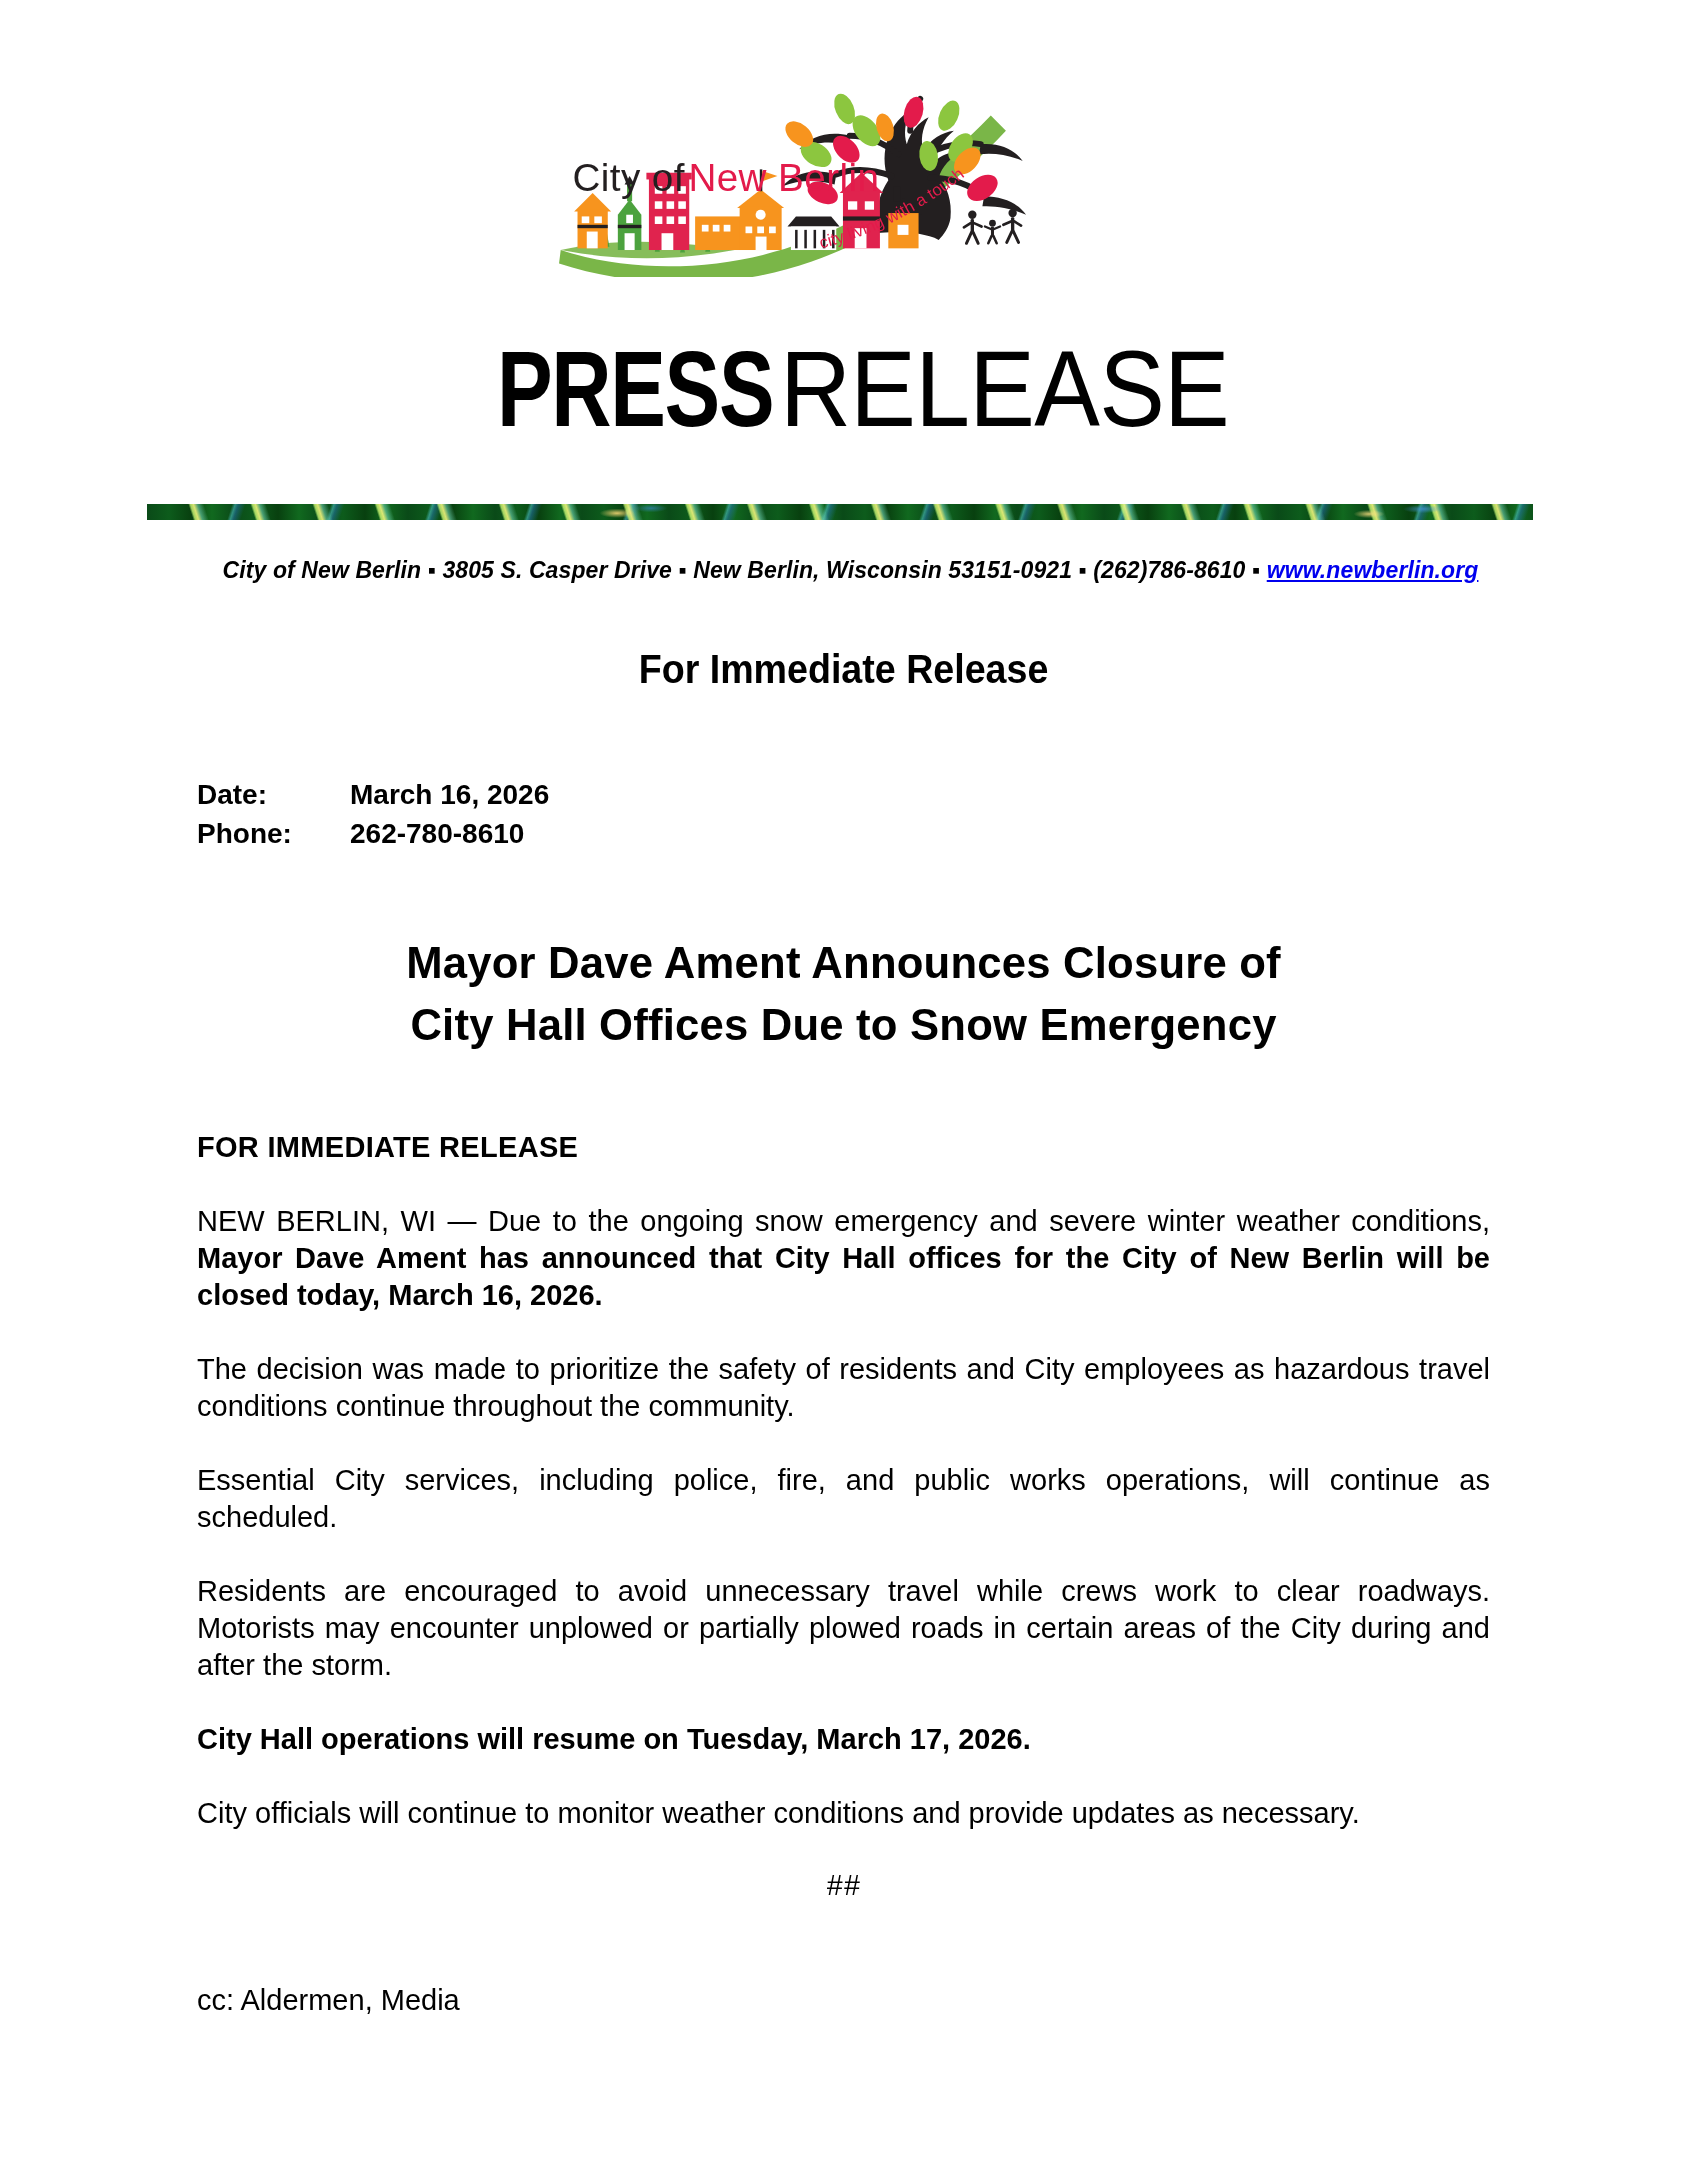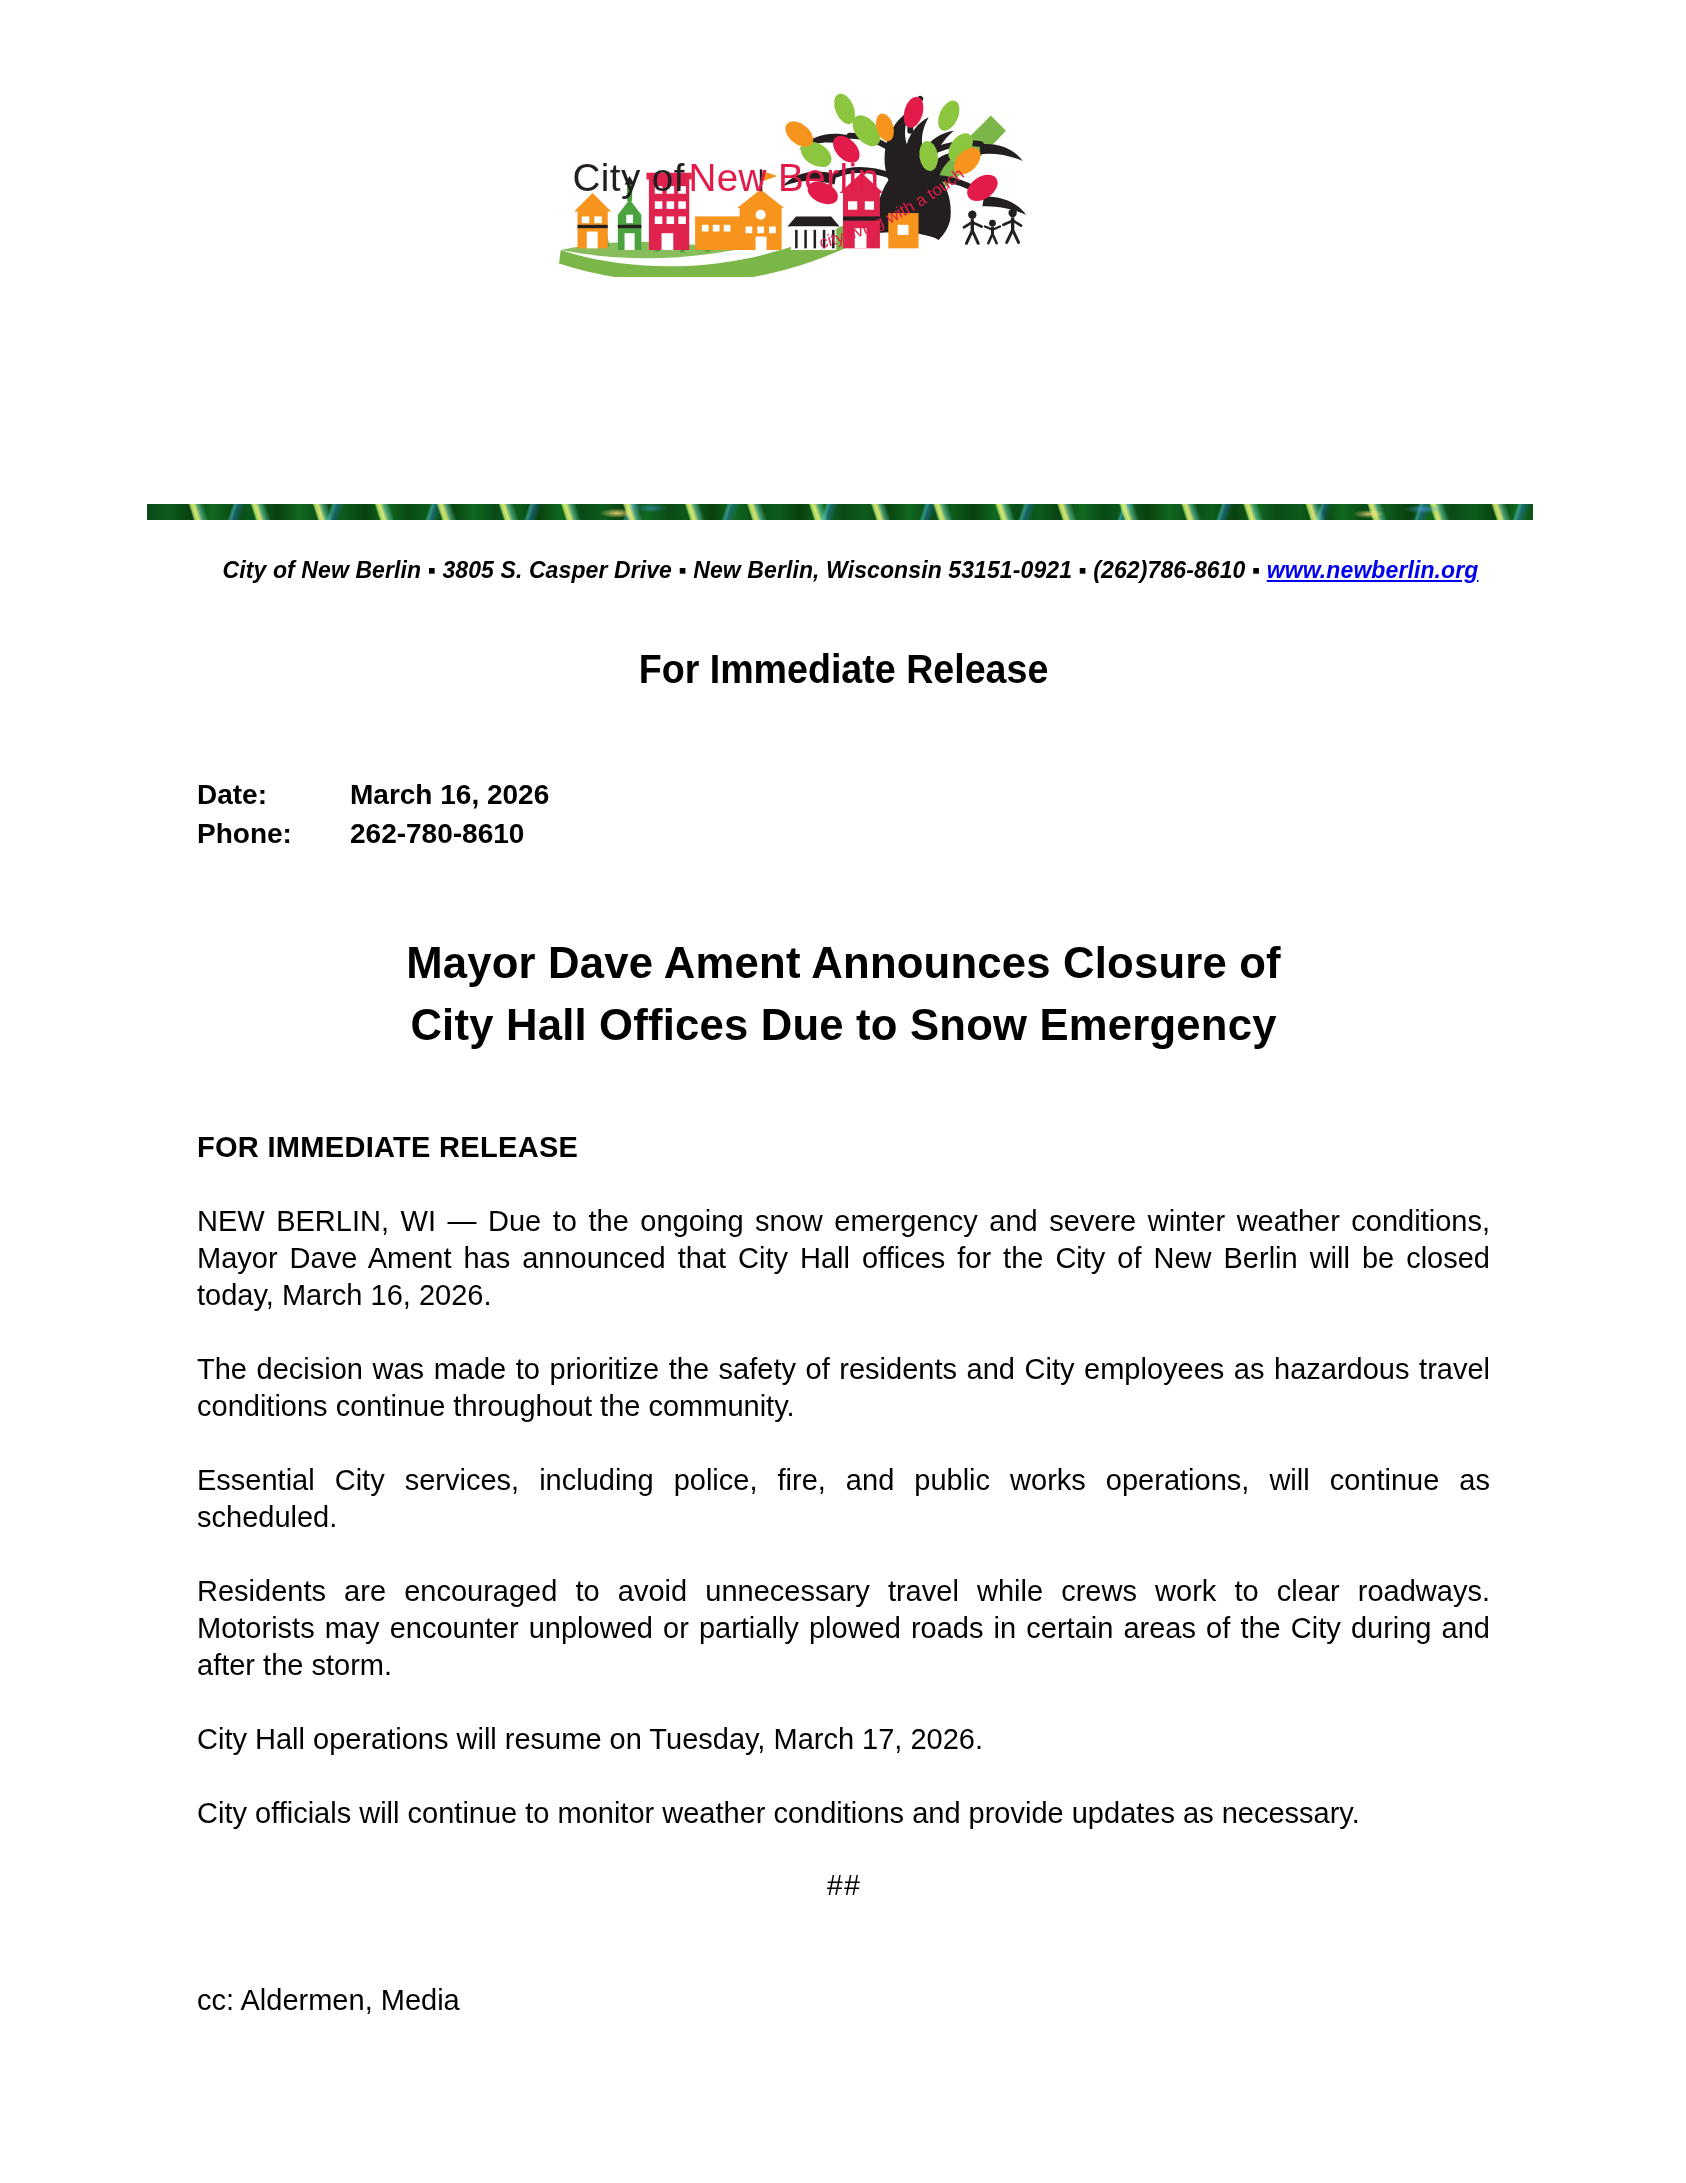--- a/index.html
+++ b/index.html
@@ -168,21 +168,21 @@
     font-family: "Liberation Sans Narrow", "Liberation Sans", sans-serif;
     font-size: 29px;
     line-height: 37px;
   }
   .body-col p {
     margin: 0 0 37px 0;
     text-align: justify;
     text-justify: inter-word;
   }
   .body-col p.nojust { text-align: left; }
-  .body-col b { font-weight: 400; }
+  .body-col b { font-weight: 700; }
   .sub-head {
     font-weight: 700;
     letter-spacing: 0.3px;
   }
   .end-mark {
     text-align: center;
     font-family: "Liberation Mono", "DejaVu Sans Mono", monospace;
     font-size: 28.6px;
     margin: 34px 0 76px 0;
   }
@@ -368,20 +368,23 @@
 
       <text x="22" y="168" font-family="Liberation Sans, sans-serif" font-size="46" fill="#231F20" letter-spacing="0.5">City of</text>
       <text x="160" y="168" font-family="Liberation Sans, sans-serif" font-size="46" fill="#E31B4B" letter-spacing="0.5">New Berlin</text>
 
       <text font-family="Liberation Sans, sans-serif" font-size="20" fill="#E31B4B" font-weight="400">
         <textPath href="#tag-path" startOffset="0">city living with a touch of country</textPath>
       </text>
     </svg>
   </div>
 
+  <div class="press-title">
+    <span class="press-word">PRESS</span><span class="release-word">RELEASE</span>
+  </div>
 
   <div class="divider"></div>
 
   <div class="address-line">
     <span class="seg">City of New Berlin</span><span class="seg"> ▪ </span><span class="seg">3805 S. Casper Drive</span><span class="seg"> ▪ </span><span class="seg">New Berlin, Wisconsin 53151-0921</span><span class="seg"> ▪ </span><span class="seg">(262)786-8610</span><span class="seg"> ▪ </span><a class="addr-link" href="#">www.newberlin.org</a>
   </div>
 
   <div class="fir-heading">For Immediate Release</div>
 
   <div class="contact-block">

